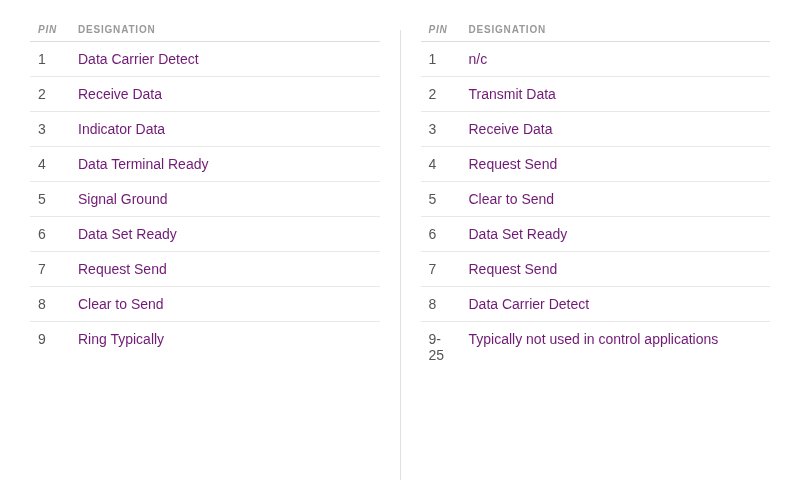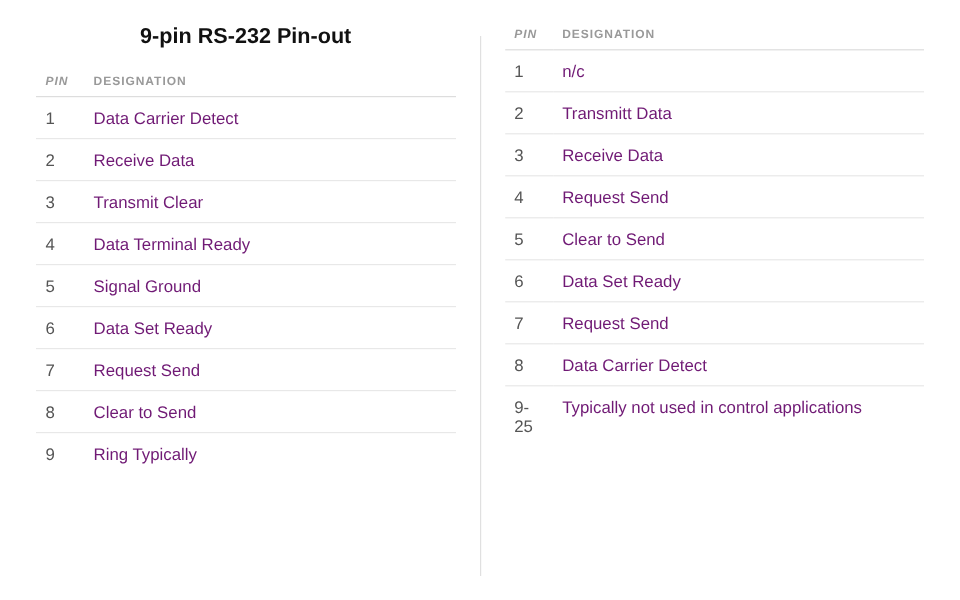--- a/index.html
+++ b/index.html
@@ -74,40 +74,39 @@
       margin: 10px 0;
       align-self: stretch;
     }
   </style>
 </head>
 <body>
 
 <div class="page">
 
   <div class="table-section">
-    <div class="section-title">9-pin RS-232 Pin-out</div>
     <table>
       <thead>
         <tr>
           <th class="pin-col">PIN</th>
           <th>DESIGNATION</th>
         </tr>
       </thead>
       <tbody id="left-tbody">
       <tr>
       <td class="pin-cell">1</td>
       <td class="designation-cell">Data Carrier Detect</td>
     </tr>
           <tr>
       <td class="pin-cell">2</td>
       <td class="designation-cell">Receive Data</td>
     </tr>
           <tr>
       <td class="pin-cell">3</td>
-      <td class="designation-cell">Transmit Clear</td>
+      <td class="designation-cell">Indicator Data</td>
     </tr>
           <tr>
       <td class="pin-cell">4</td>
       <td class="designation-cell">Data Terminal Ready</td>
     </tr>
           <tr>
       <td class="pin-cell">5</td>
       <td class="designation-cell">Signal Ground</td>
     </tr>
           <tr>
@@ -140,21 +139,21 @@
           <th>DESIGNATION</th>
         </tr>
       </thead>
       <tbody id="right-tbody">
       <tr>
       <td class="pin-cell">1</td>
       <td class="designation-cell">n/c</td>
     </tr>
           <tr>
       <td class="pin-cell">2</td>
-      <td class="designation-cell">Transmitt Data</td>
+      <td class="designation-cell">Transmit Data</td>
     </tr>
           <tr>
       <td class="pin-cell">3</td>
       <td class="designation-cell">Receive Data</td>
     </tr>
           <tr>
       <td class="pin-cell">4</td>
       <td class="designation-cell">Request Send</td>
     </tr>
           <tr>

